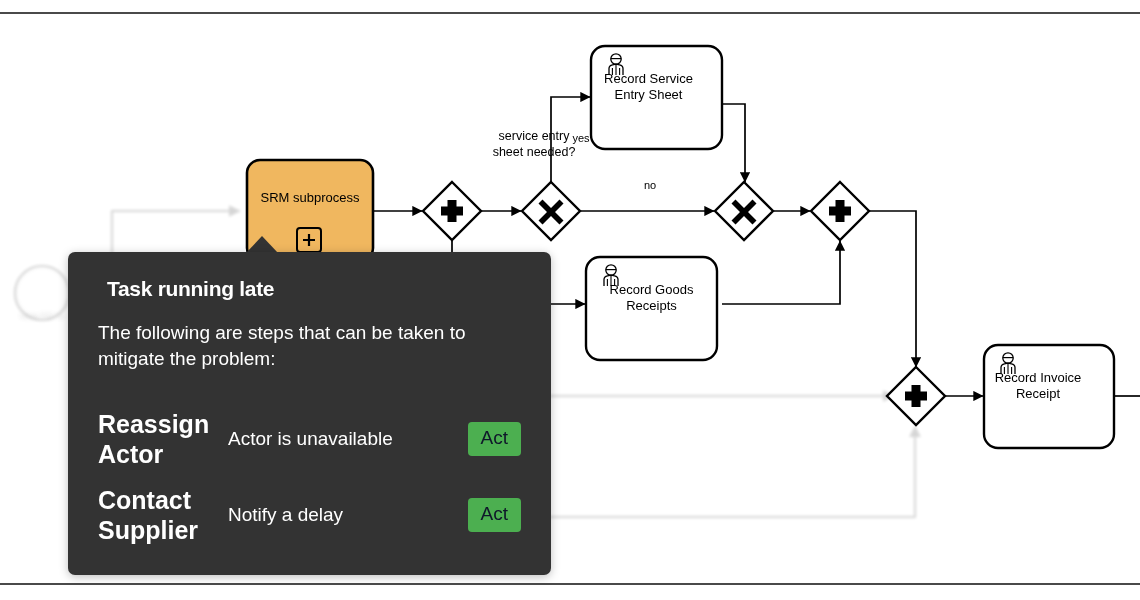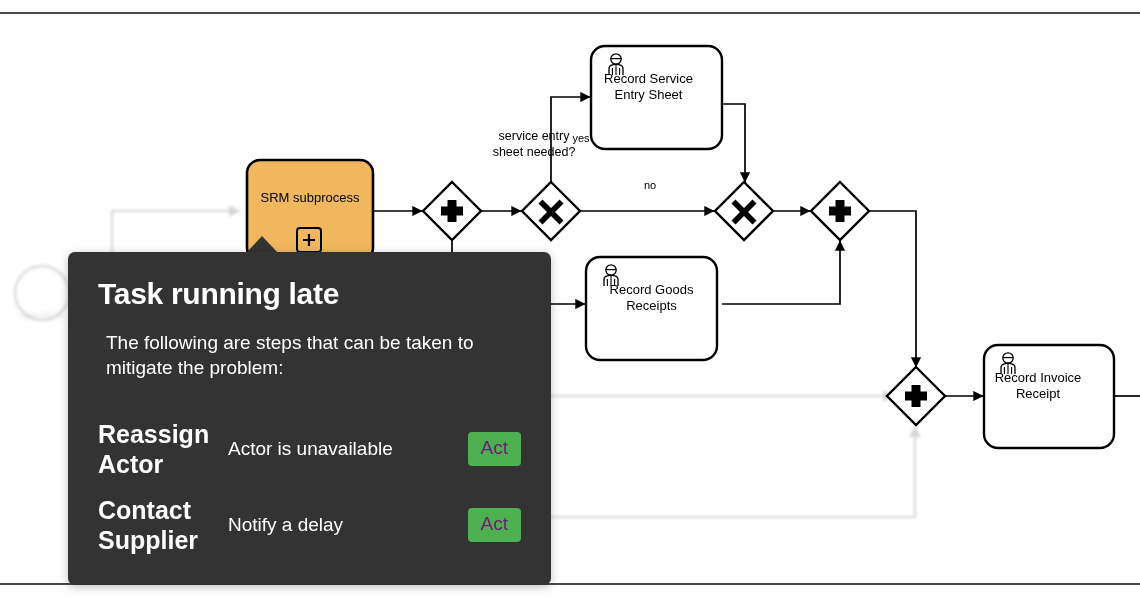--- a/index.html
+++ b/index.html
@@ -54,30 +54,30 @@
     position: absolute;
     left: 246px;
     top: 236px;
     width: 0;
     height: 0;
     border-left: 16px solid transparent;
     border-right: 16px solid transparent;
     border-bottom: 17px solid #333333;
   }
   #tooltip-title {
-    font-size: 30px;
+    font-size: 21px;
     font-weight: bold;
     letter-spacing: -0.3px;
     line-height: 1.05;
-    margin: 0 0 20px 0;
+    margin: 0 0 20px 9px;
   }
   #tooltip-desc {
     font-size: 19px;
     line-height: 1.35;
-    margin: 0 0 38px 8px;
+    margin: 0 0 38px 0;
     max-width: 400px;
     font-weight: 400;
   }
   .mitigation-row {
     display: flex;
     align-items: center;
     margin-bottom: 16px;
   }
   .mitigation-row:last-child { margin-bottom: 4px; }
   .mitigation-name {
@@ -88,21 +88,21 @@
     line-height: 1.2;
   }
   .mitigation-reason {
     flex: 1 1 auto;
     font-size: 19px;
     font-weight: 400;
   }
   .mitigation-action {
     flex: 0 0 auto;
     background: #4CAF50;
-    color: #701a75;
+    color: #0f172a;
     font-size: 19px;
     border: none;
     border-radius: 4px;
     padding: 6px 13px 7px 13px;
     font-family: "Liberation Sans", sans-serif;
     cursor: pointer;
     line-height: 1.1;
   }
 
   

